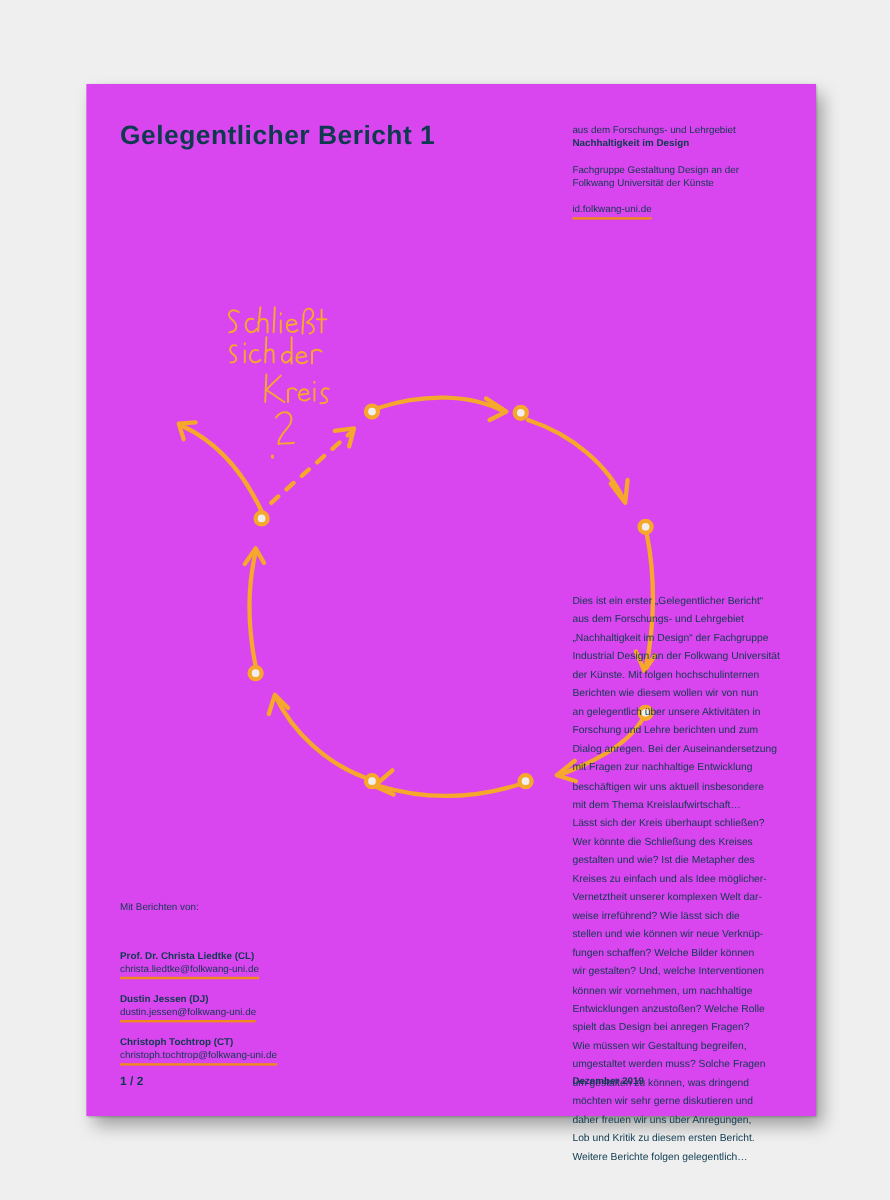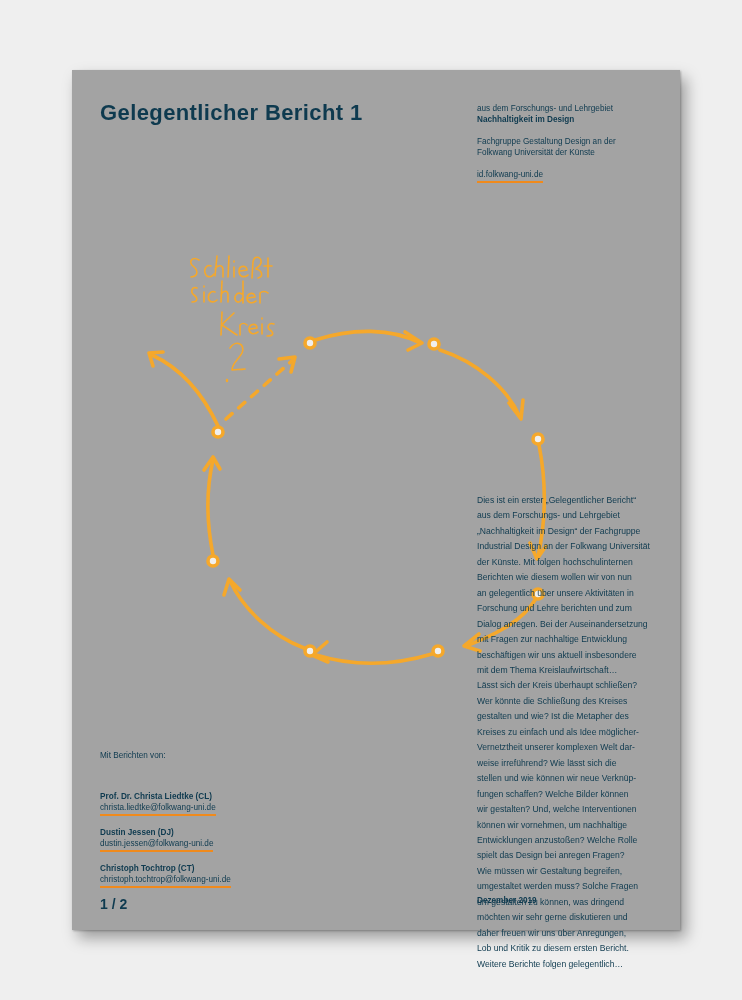--- a/index.html
+++ b/index.html
@@ -7,21 +7,21 @@
       width: 742px; height: 1000px;
       background: #efefef;
       position: relative;
       overflow: hidden;
       font-family: "Liberation Sans", sans-serif;
     }
     .sheet {
       position: absolute;
       left: 72px; top: 70px;
       width: 608px; height: 860px;
-      background: #a3a3a3;
+      background: #d946ef;
       box-shadow: 6px 8px 14px rgba(0,0,0,0.35), 1px 1px 2px rgba(0,0,0,0.25);
     }
     .title {
       position: absolute;
       left: 28px; top: 30px;
       font-size: 22px; font-weight: bold;
       letter-spacing: 0.4px;
       color: #0e3a4f;
       white-space: nowrap;
     }
@@ -61,21 +61,21 @@
       font-size: 8.2px; line-height: 11px;
       color: #0e3a4f;
       width: 220px;
     }
     .authors .heading { margin-bottom: 30px; }
     .author { margin-bottom: 11px; }
     .author .name { font-weight: bold; display: block; }
     .author .mail { display: inline-block; border-bottom: 2px solid #f08a1c; padding-bottom: 1px; }
     .footer-left {
       position: absolute; left: 28px; top: 826px;
-      font-size: 14px; font-weight: bold; color: #0e3a4f;
+      font-size: 10px; font-weight: bold; color: #0e3a4f;
     }
     .footer-right {
       position: absolute; left: 405px; top: 826px;
       font-size: 8.2px; font-weight: bold; color: #0e3a4f;
     }
   </style>
 </head>
 <body>
 
 <div class="sheet">

